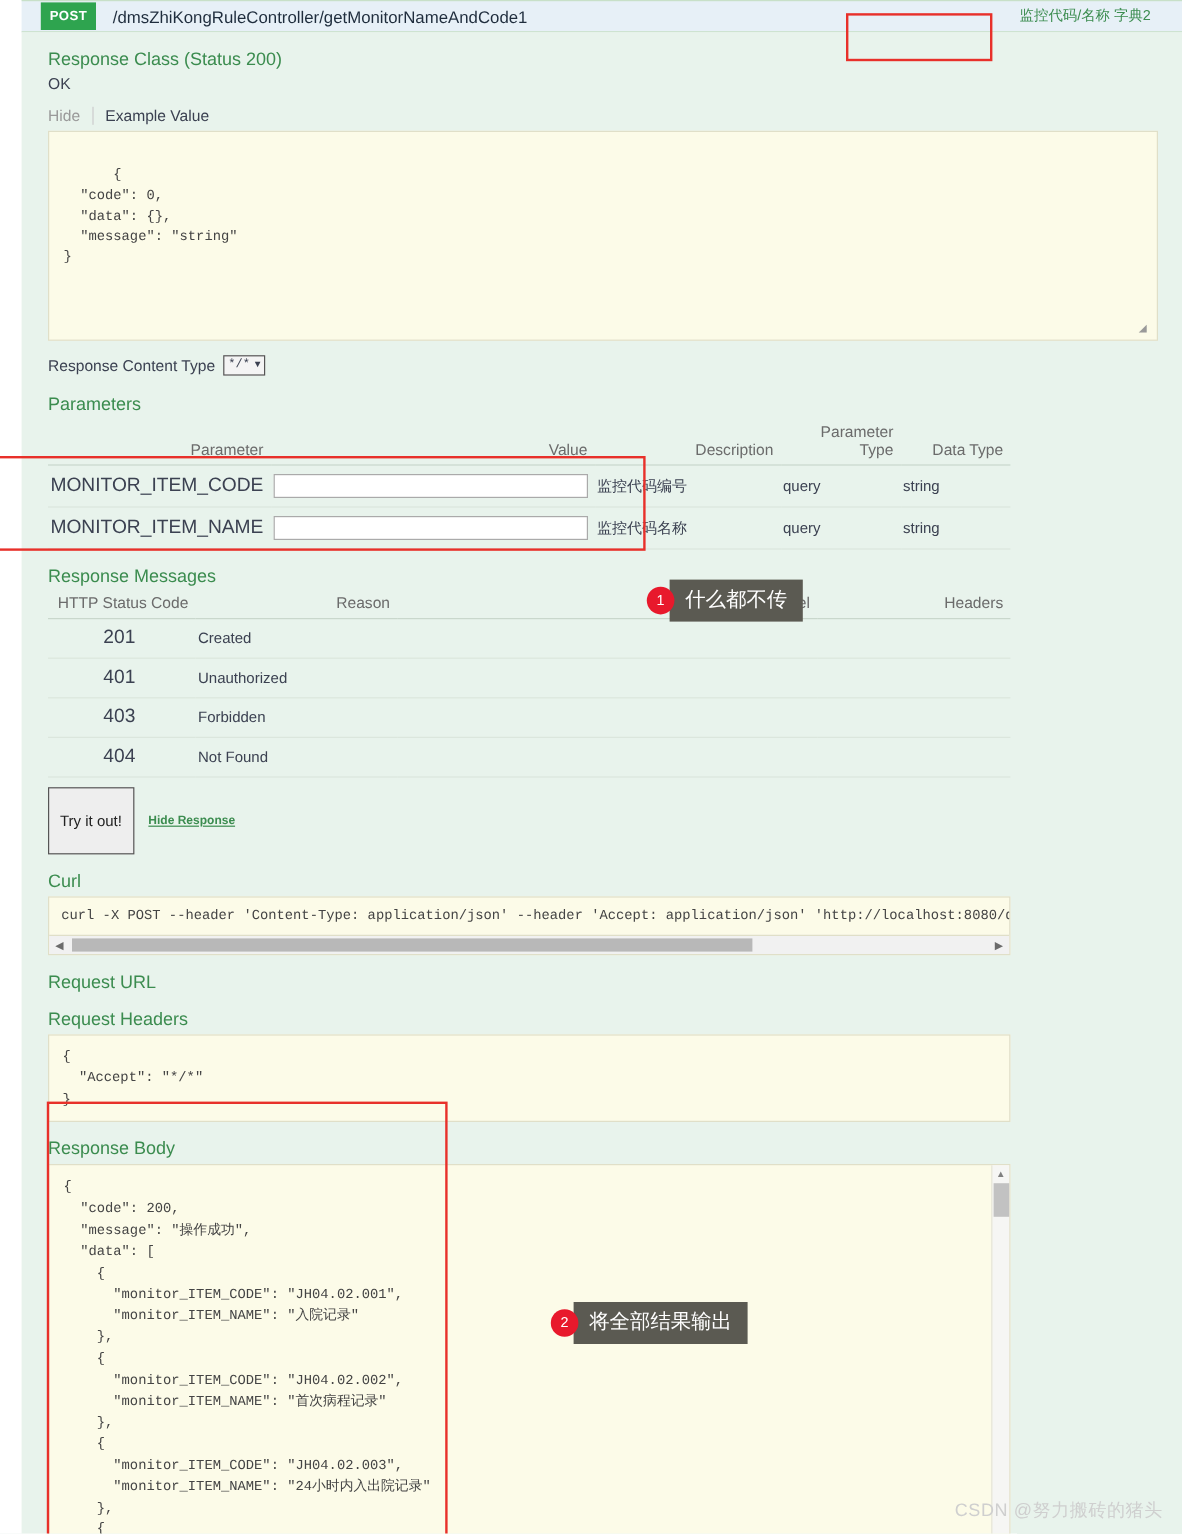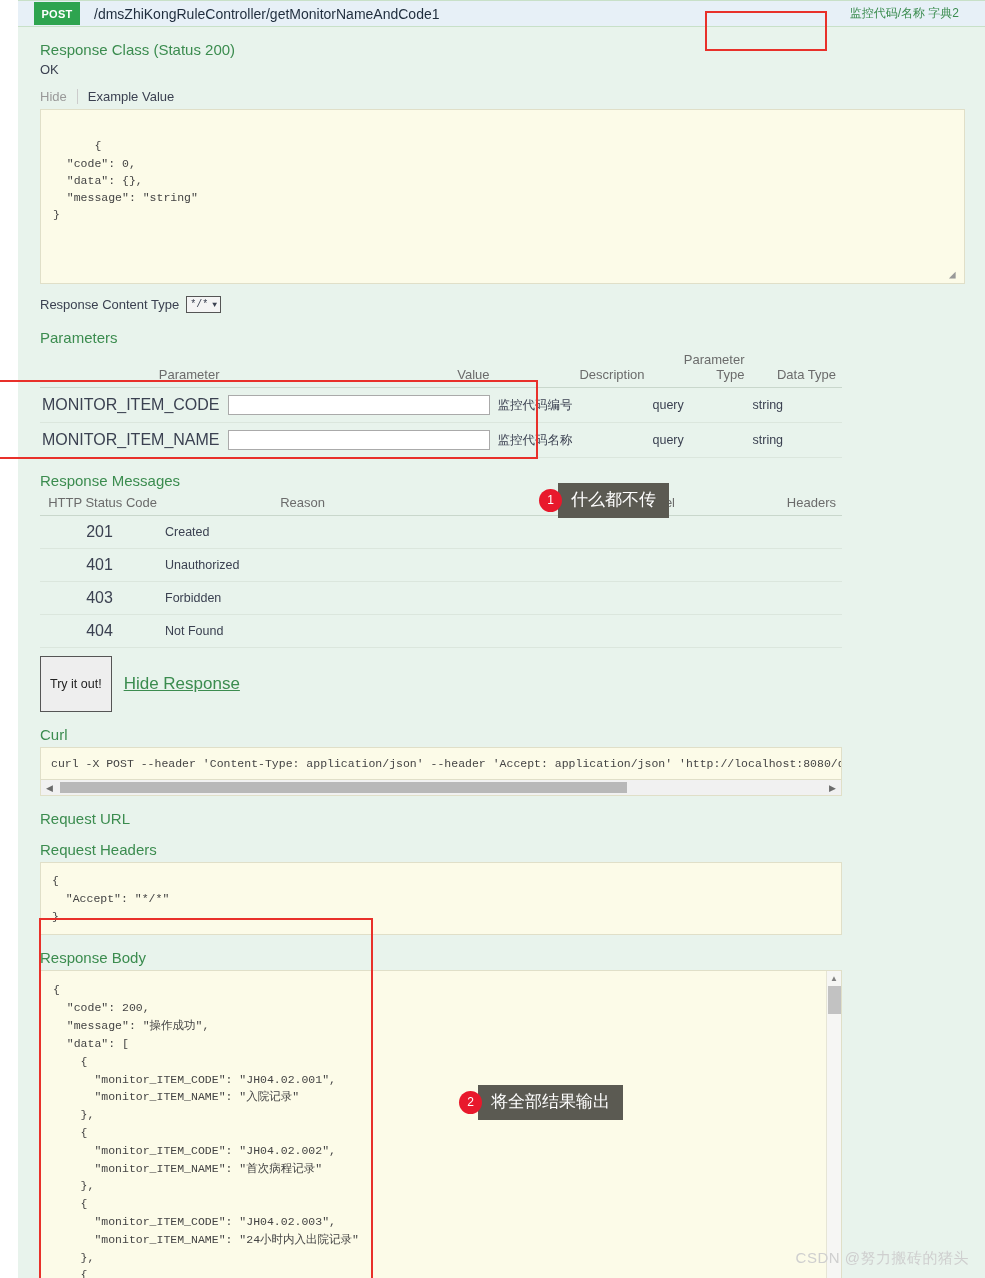--- a/index.html
+++ b/index.html
@@ -120,21 +120,21 @@
     border-top:8px solid transparent; border-bottom:8px solid transparent;
     border-right:8px solid #5b5a52;
   }
 
   
   .btn-try {
     border:1px solid #555; background:#eee; color:#222;
     font-size:12.5px; padding:20px 9px; font-family:"Liberation Sans", sans-serif;
     cursor:pointer;
   }
-  .link-hide { color:#3b8c4f; font-size:17px; text-decoration:underline; margin-left:12px; }
+  .link-hide { color:#3b8c4f; font-size:10px; text-decoration:underline; margin-left:12px;font-weight:bold; }
 
   
   .curl-wrap { width:802px; border:1px solid #e0dfc8; background:#fcfbe8; }
   .curl-line {
     font-family:"Liberation Mono", monospace; font-size:11.5px; color:#444;
     padding:9px 10px; white-space:nowrap; overflow:hidden;
   }
   .hscroll {
     height:16px; background:#f1f1f1; border-top:1px solid #e0dfc8;
     display:flex; align-items:center;

